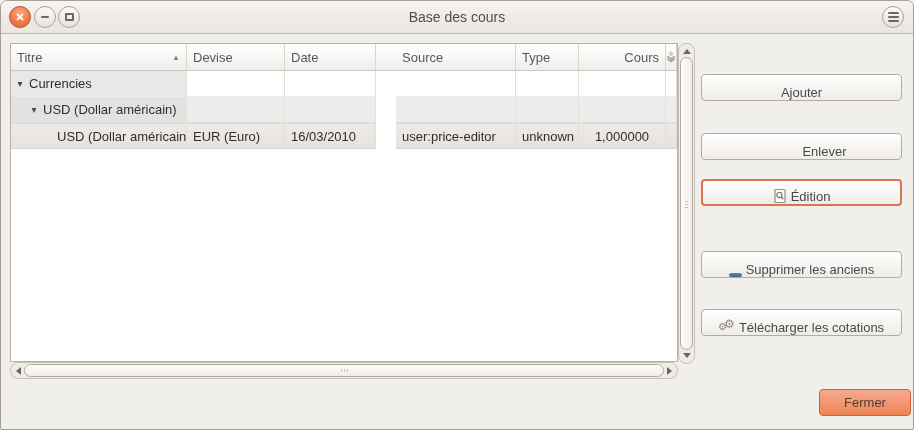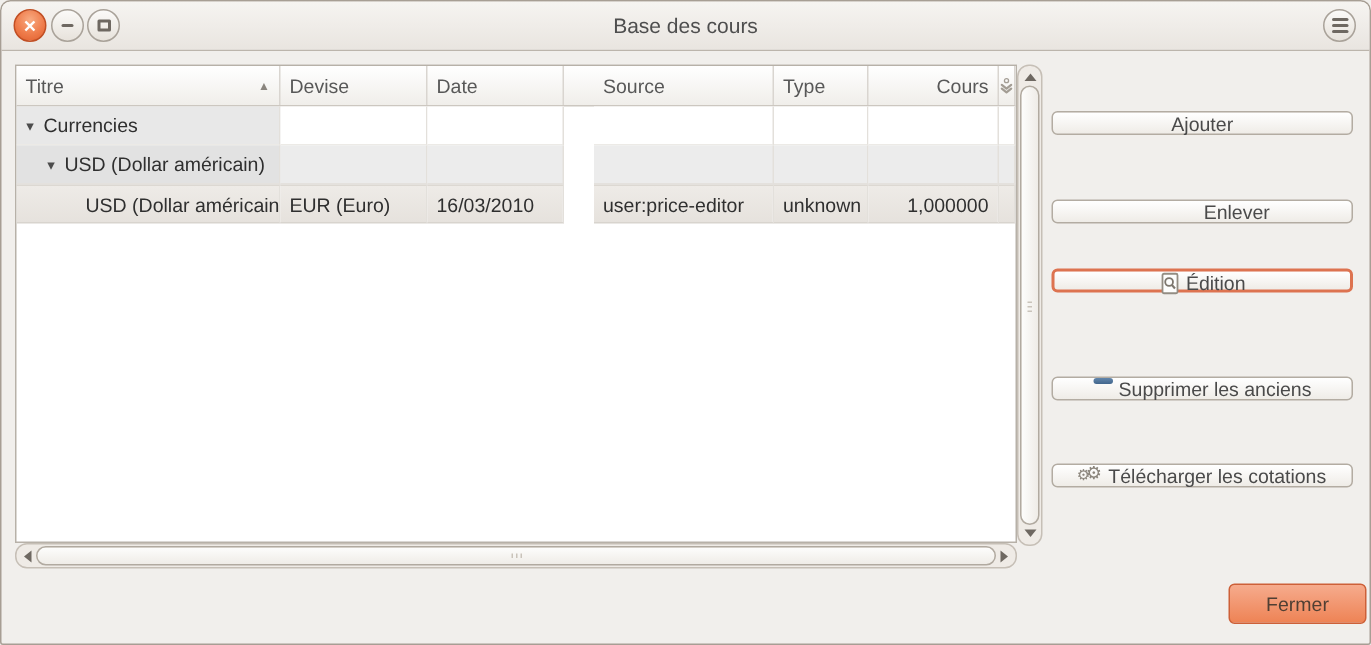--- a/index.html
+++ b/index.html
@@ -40,21 +40,21 @@
   .c-icon{flex:1;}
   .th.c-titre { justify-content:space-between; }
   .th.c-cours { justify-content:flex-end; }
   .th.c-icon { justify-content:center; padding:0; }
   .sort-arrow { color:#8a857e; font-size:8px; }
 
   .trow { display:flex; height:26px; font-size:13px; color:#2f2f2f; }
   .td { display:flex; align-items:center; padding:0 0 0 6px;
         border-right:1px solid #e3e0db; overflow:hidden; white-space:nowrap; }
   .trow .c-titre { padding-left:4px; }
-  .trow .c-cours { justify-content:flex-end; padding-right:6px; }
+  .trow .c-cours { justify-content:center; padding-right:6px; }
   .row0 .td { background:#fff; border-bottom:1px solid #eceae6; }
   .row0 .c-titre { background:#e8e8e8; }
   .row1 .td { background:#ececec; border-bottom:1px solid #e4e1dd; }
   .row1 .c-titre { background:#e2e2e2; }
   .row2 .td { background:linear-gradient(#eeebe7,#e6e2dd);
               border-top:1px solid #dcd8d2; border-bottom:1px solid #d8d4ce; }
   .expander { width:10px; text-align:center; font-size:10px; color:#4c4c4c;
               margin-right:4px; flex:none; }
   .ind1 { margin-left:14px; } .indent2 { margin-left:42px; }
 
@@ -77,24 +77,24 @@
             border-top:4px solid transparent; border-bottom:4px solid transparent; }
   .harrow.left { left:5px; border-right:5px solid #6e6861; }
   .harrow.right { right:5px; border-left:5px solid #6e6861; }
   .hthumb { position:absolute; top:1px; bottom:1px; left:13px; right:13px;
             background:linear-gradient(#fdfdfc,#efece7);
             border:1px solid #b1aaa0; border-radius:7px; }
   .hgrip { position:absolute; top:4px; bottom:4px; left:50%; width:1px; background:#c9c3ba;
            box-shadow:-3px 0 0 #c9c3ba, 3px 0 0 #c9c3ba; }
 
   
-  .sbtn { position:absolute; left:700px; width:201px; height:16px;
+  .sbtn { position:absolute; left:700px; width:201px; height:27px;
           background:linear-gradient(#ffffff,#efece7); border:1px solid #b3aca2;
           border-radius:4px; color:#4a4a4a; font-size:13px;
-          display:flex; align-items:flex-start; justify-content:center; gap:4px;
+          display:flex; align-items:flex-end; justify-content:center; gap:4px;
           cursor:default; }
   .b-ajouter { top:73px; } .b-enlever { top:132px;padding-left:46px; }
   .b-edition { top:178px; border:2px solid #dd7350; }
   .b-supprimer { top:250px; } .b-telecharger { top:308px; }
 
   .minus-icon { width:13px; height:4px; border-radius:2px;
                 background:linear-gradient(#6286ac,#41658c); flex:none; }
   .gears-icon { position:relative; width:16px; height:16px; flex:none; color:#8b857c; }
   .gears-icon .g1 { position:absolute; left:-1px; top:3px; font-size:10px; line-height:10px; }
   .gears-icon .g2 { position:absolute; left:5px; top:-1px; font-size:12px; line-height:12px; }

